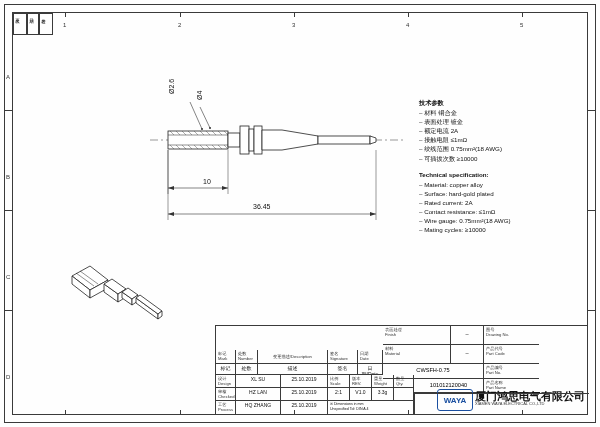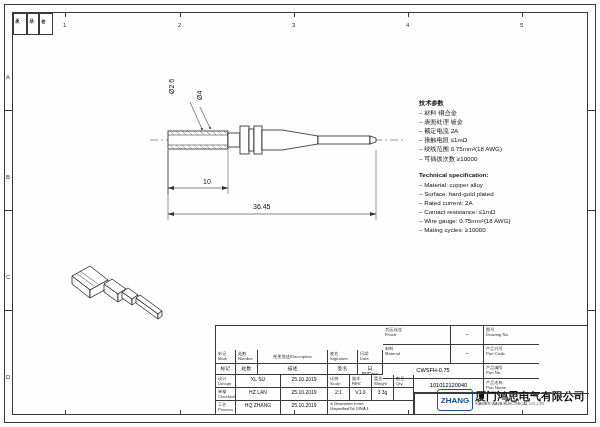--- a/index.html
+++ b/index.html
@@ -308,21 +308,21 @@
 
     <div class="c ctr" style="left:198px;top:53px;width:70px;height:14px;">
       <span class="val" style="margin-top:2px;">101012120040</span>
     </div>
     <div class="c" style="left:268px;top:53px;width:55px;height:14px;border-right:none;">
       <span class="lbl" style="white-space:pre;">产品名称
 Part Name</span>
     </div>
 
     <div id="logo">
-      <div class="mark">ZHANG</div>
+      <div class="mark">WAYA</div>
       <div class="cn">厦门鸿思电气有限公司</div>
       <div class="en">XIAMEN WAYA ELECTRICAL CO.,LTD</div>
     </div>
 
     <div class="ln" style="left:198px;top:67px;width:1px;height:22px;background:#3a3a3a;"></div>
     <div class="ln" style="left:198px;top:67px;width:175px;height:1px;background:#3a3a3a;"></div>
   </div>
 
 </div>
 

